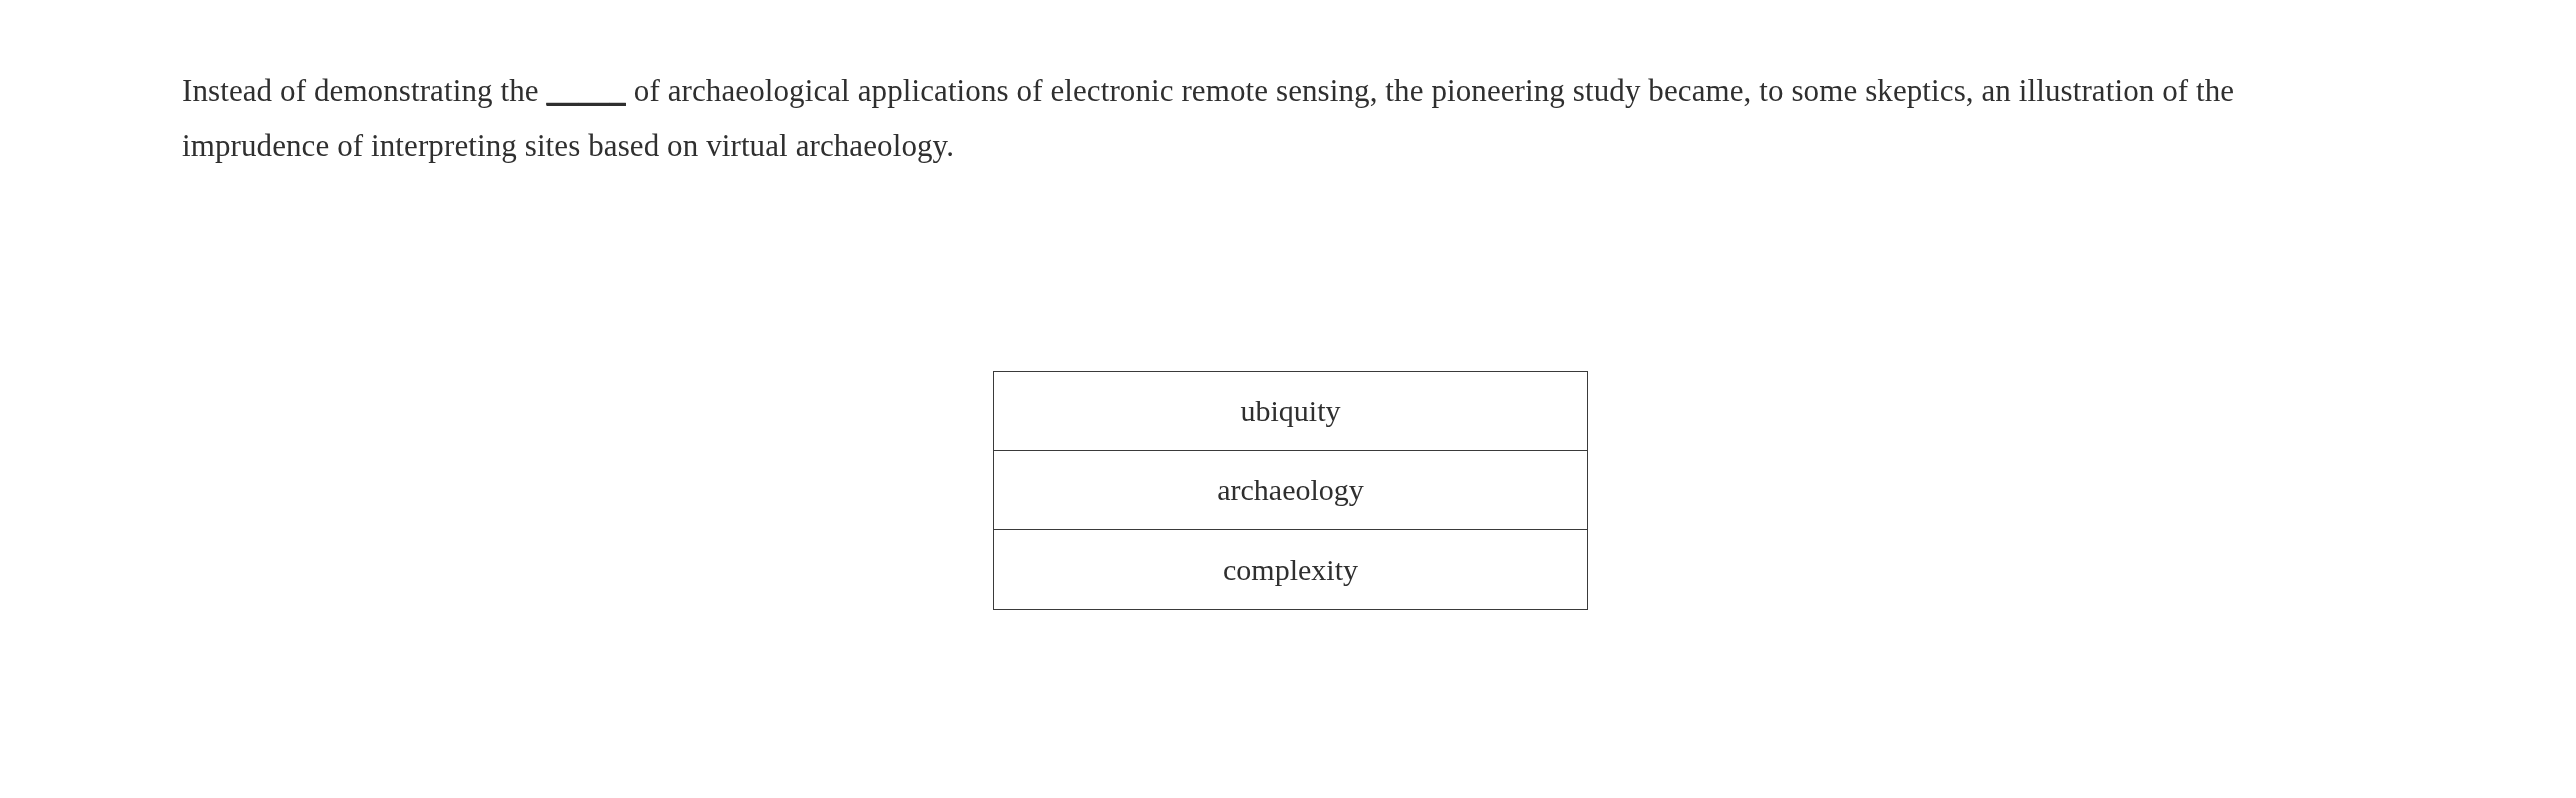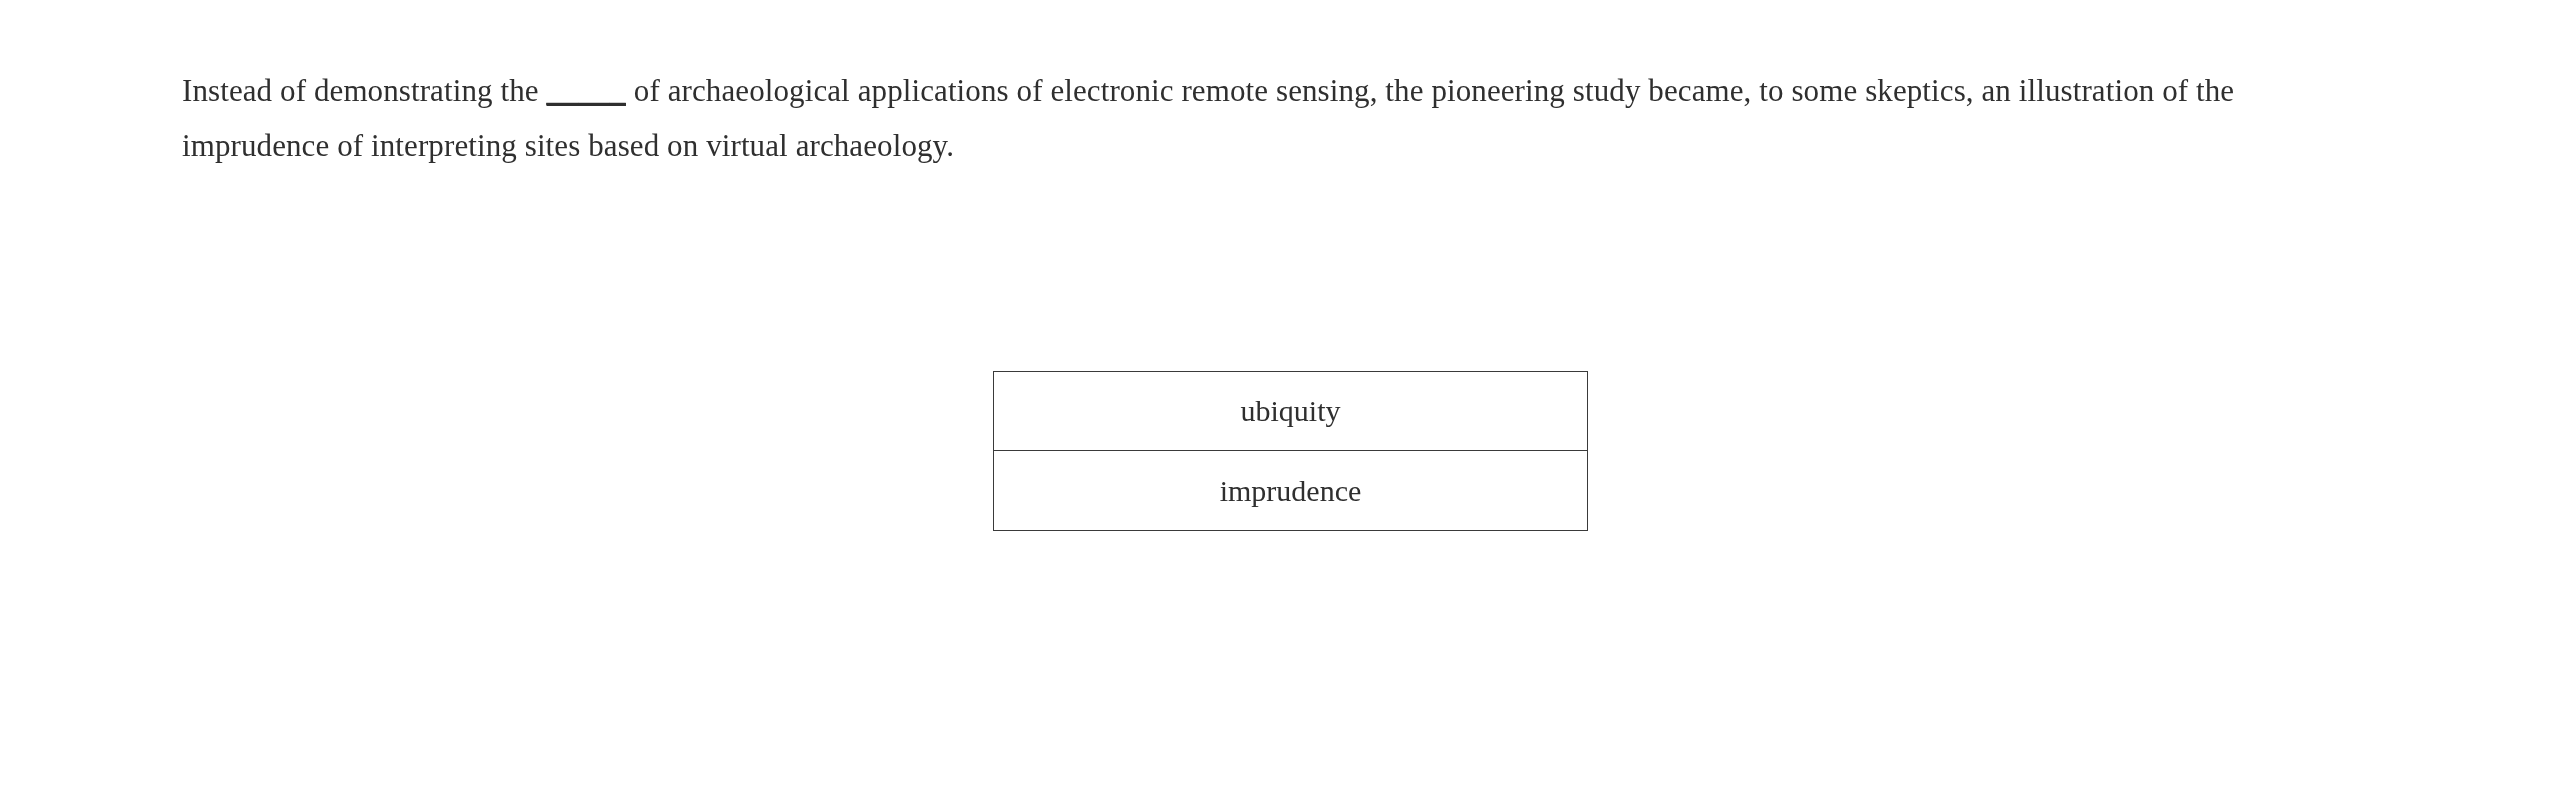--- a/index.html
+++ b/index.html
@@ -58,16 +58,19 @@
 </head>
 <body>
 
 <p class="question-stem"><span>Instead of demonstrating the</span> <span class="blank">_____</span> <span>of archaeological applications of electronic remote sensing, the pioneering study became, to some skeptics, an illustration of the imprudence of interpreting sites based on virtual archaeology.</span></p>
 
 <div class="options">
   <div class="option">
     <span>ubiquity</span>
   </div>
   <div class="option">
-    <span>imprudence</span>
+    <span>archaeology</span>
+  </div>
+  <div class="option">
+    <span>complexity</span>
   </div>
 </div>
 
 
 </body></html>

